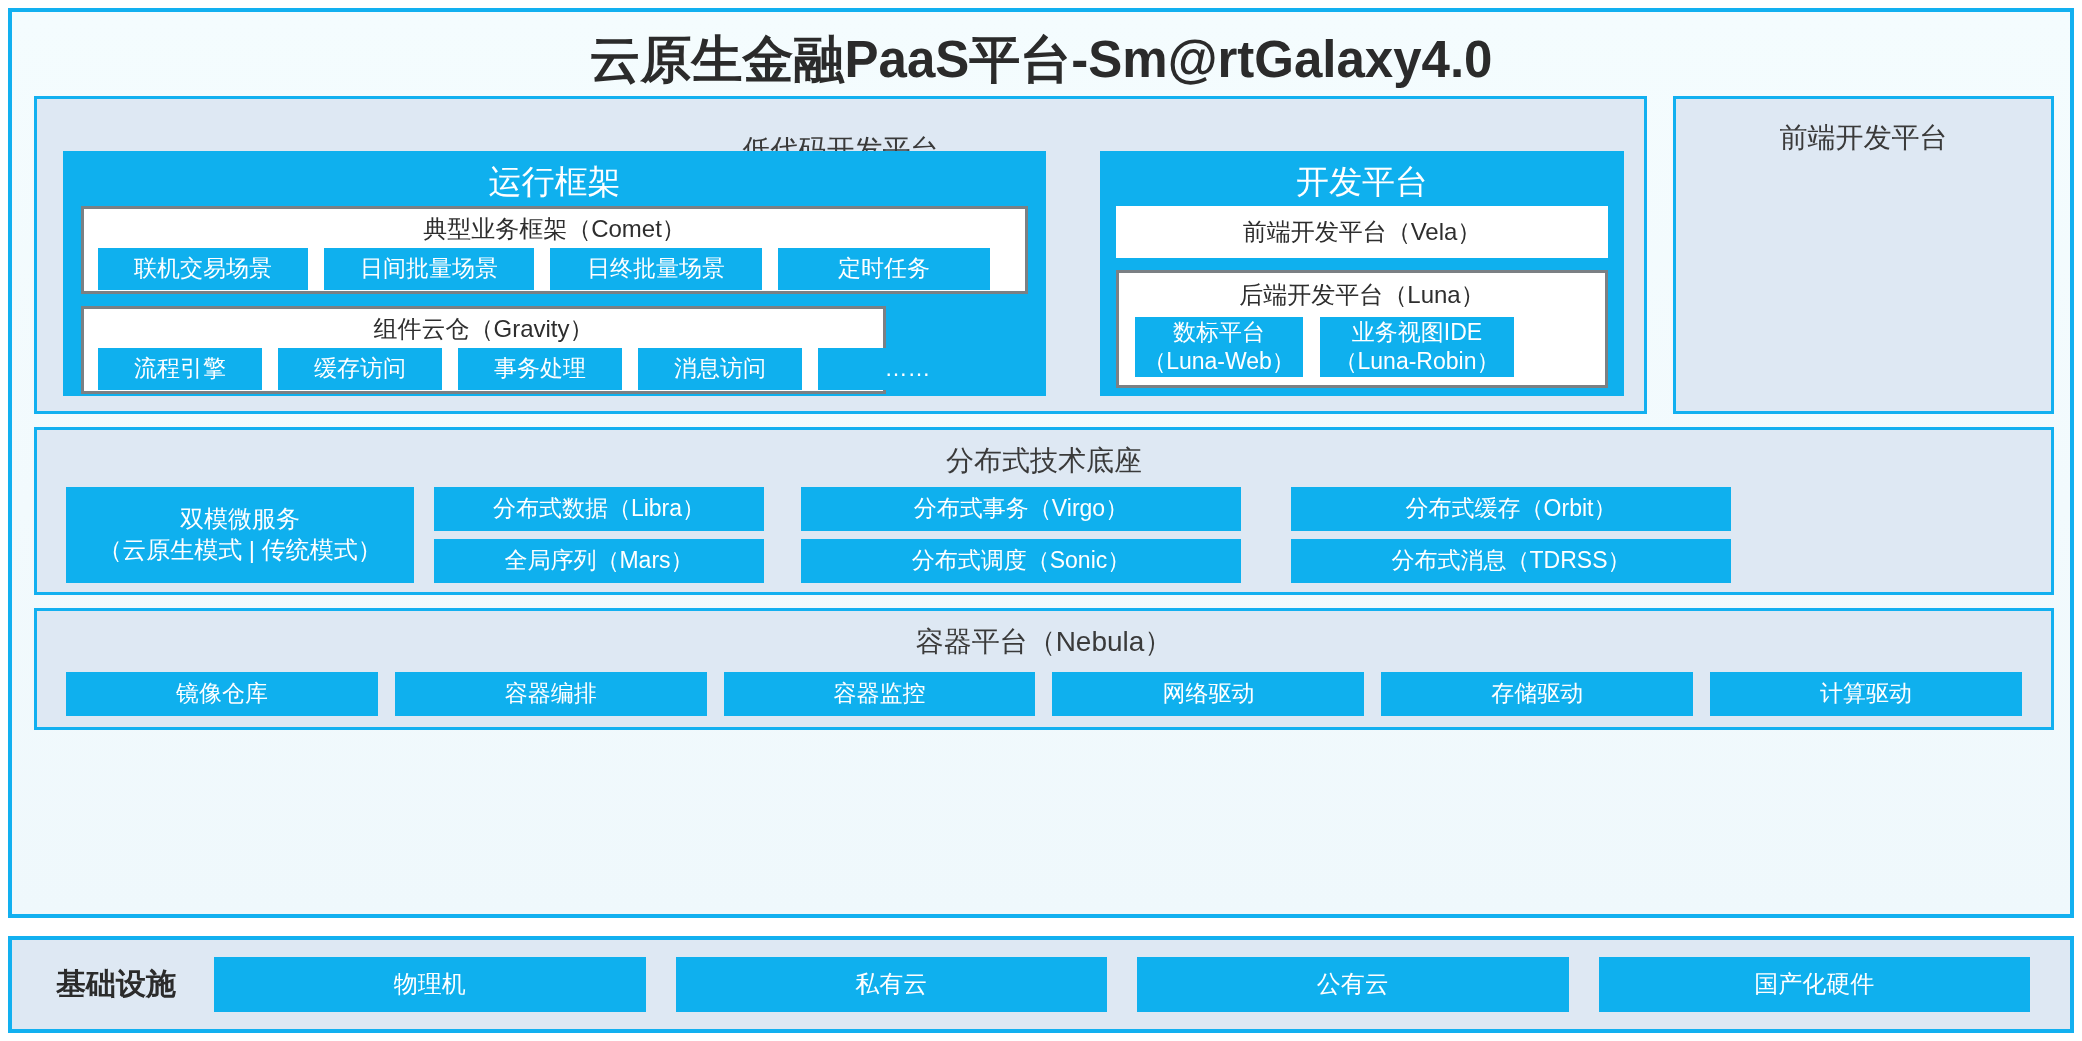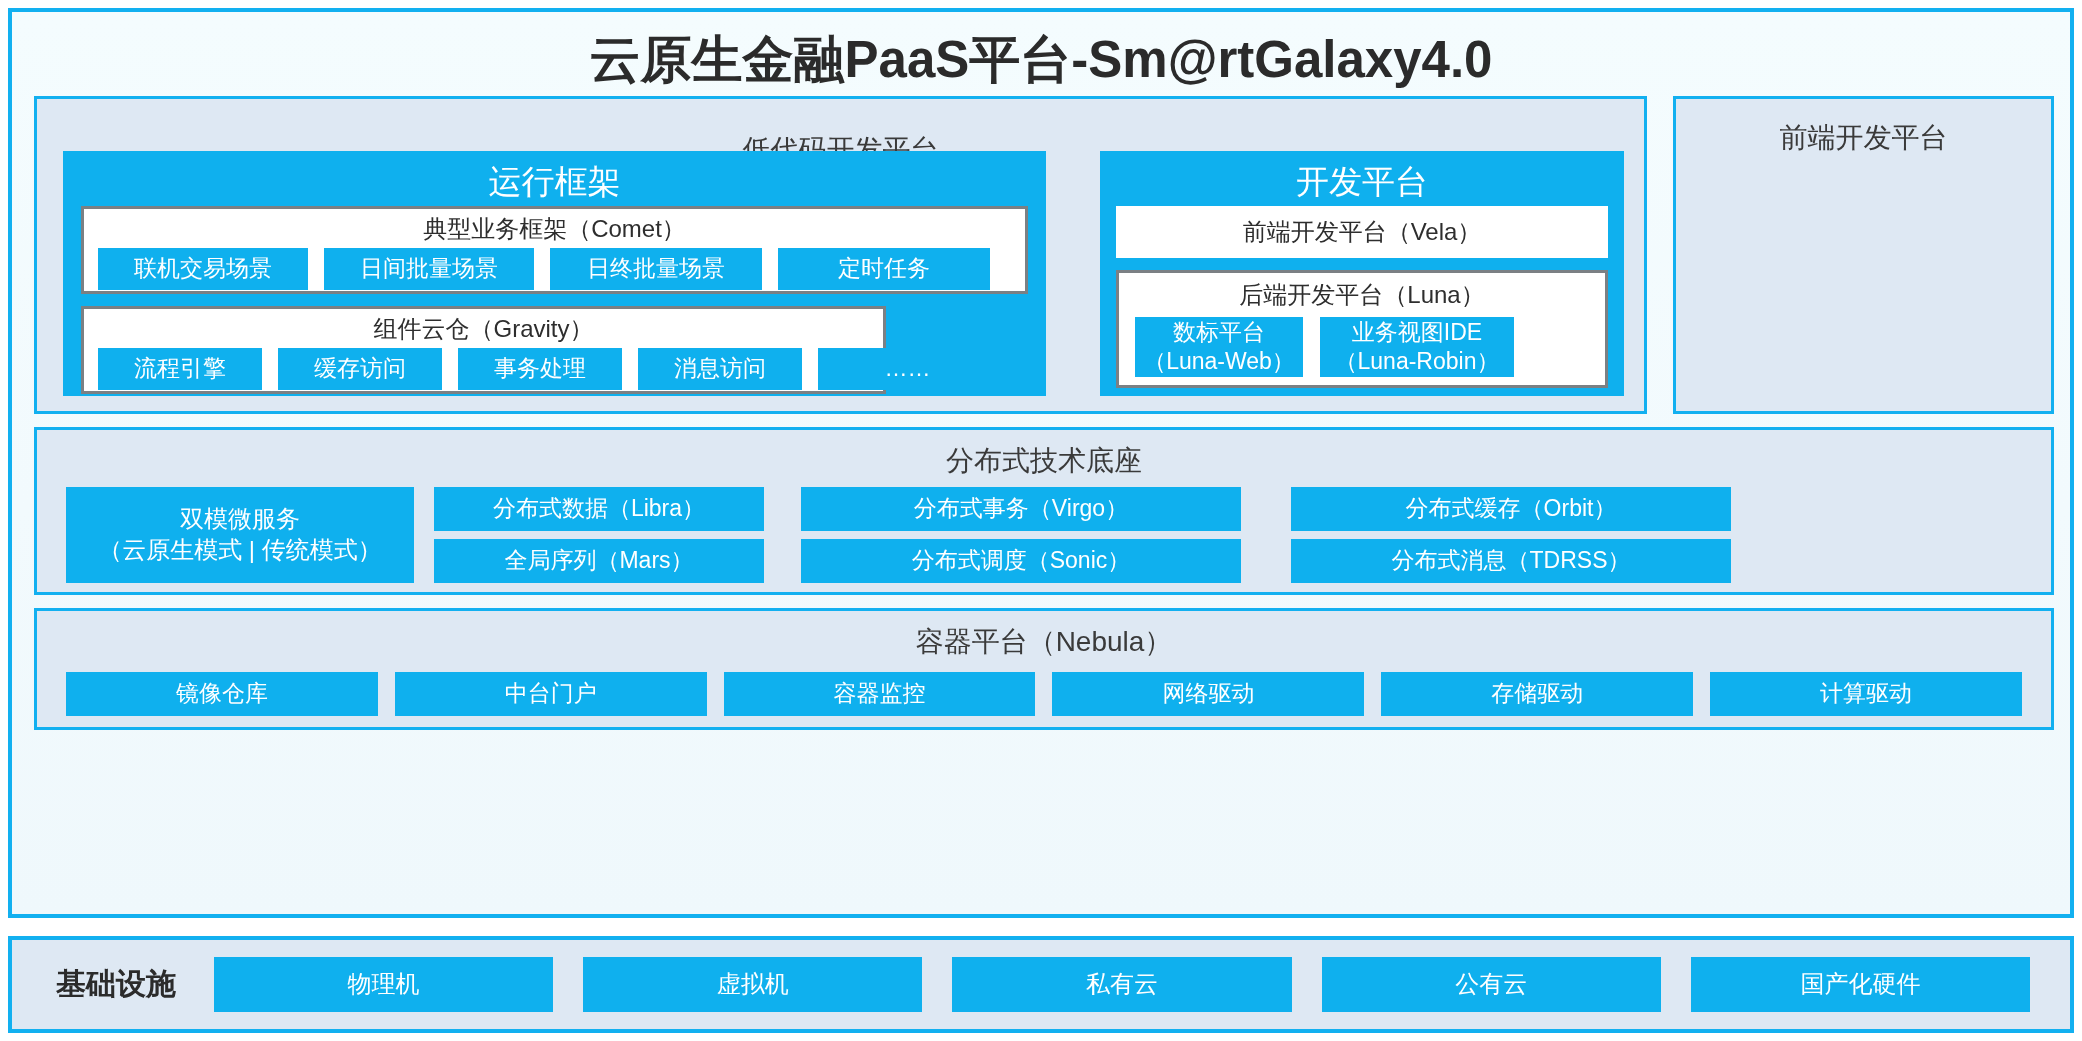--- a/index.html
+++ b/index.html
@@ -203,34 +203,33 @@
       <div class="row" style="left:1254px; top:57px; width:440px; flex-direction:column; gap:8px;">
         <div class="cyan-block" style="height:44px;">分布式缓存（Orbit）</div>
         <div class="cyan-block" style="height:44px;">分布式消息（TDRSS）</div>
       </div>
     </div>
 
     <div class="panel" style="left:22px; top:596px; width:2020px; height:122px;">
       <div class="panel-title" style="margin-top:12px;">容器平台（Nebula）</div>
       <div class="row" style="left:29px; top:61px; width:1956px; gap:17px;">
         <div class="cyan-block" style="flex:1; height:44px;">镜像仓库</div>
-        <div class="cyan-block" style="flex:1; height:44px;">中台门户</div>
+        <div class="cyan-block" style="flex:1; height:44px;">容器编排</div>
         <div class="cyan-block" style="flex:1; height:44px;">容器监控</div>
         <div class="cyan-block" style="flex:1; height:44px;">网络驱动</div>
         <div class="cyan-block" style="flex:1; height:44px;">存储驱动</div>
         <div class="cyan-block" style="flex:1; height:44px;">计算驱动</div>
       </div>
     </div>
 
   </div>
 
   <div class="infra-bar">
     <div class="infra-label">基础设施</div>
     <div class="infra-items">
       <div class="cyan-block">物理机</div>
-      <div class="cyan-block">虚拟机</div>
       <div class="cyan-block">私有云</div>
       <div class="cyan-block">公有云</div>
       <div class="cyan-block">国产化硬件</div>
     </div>
   </div>
 
 </div>
 
 </body></html>

